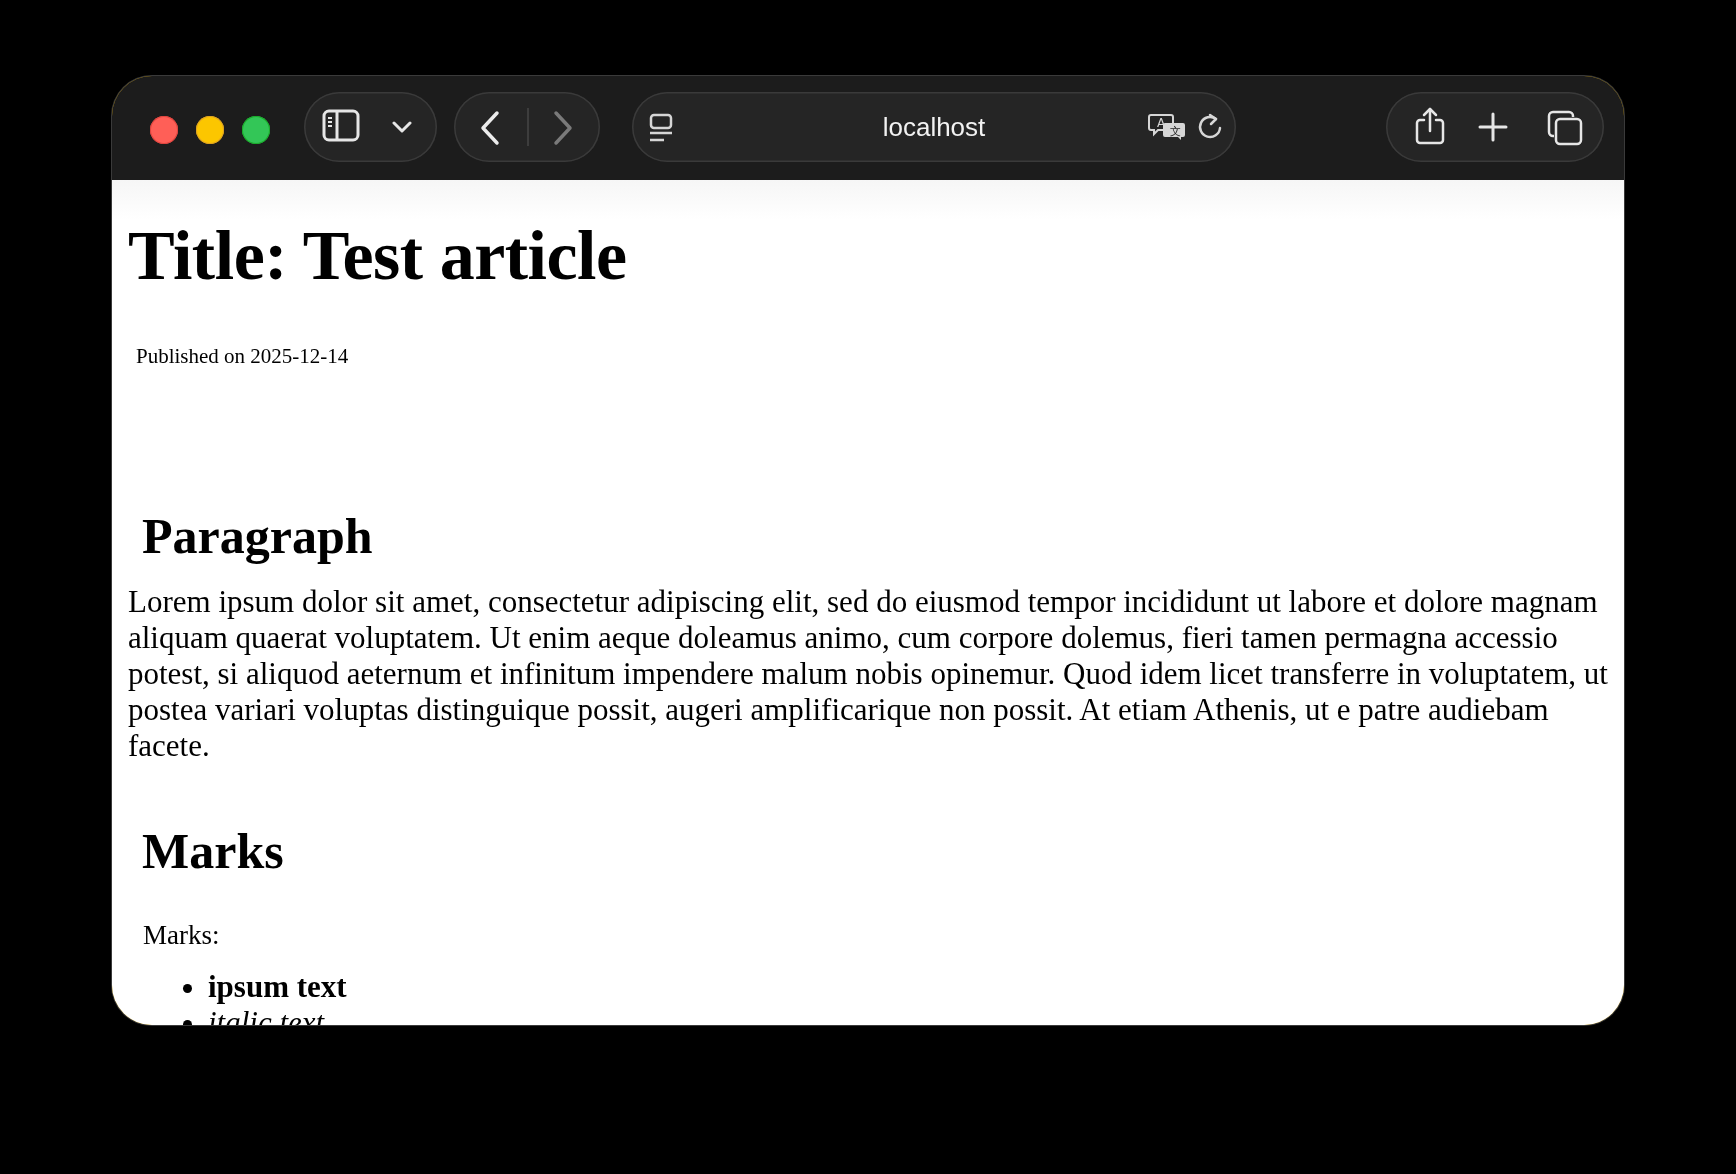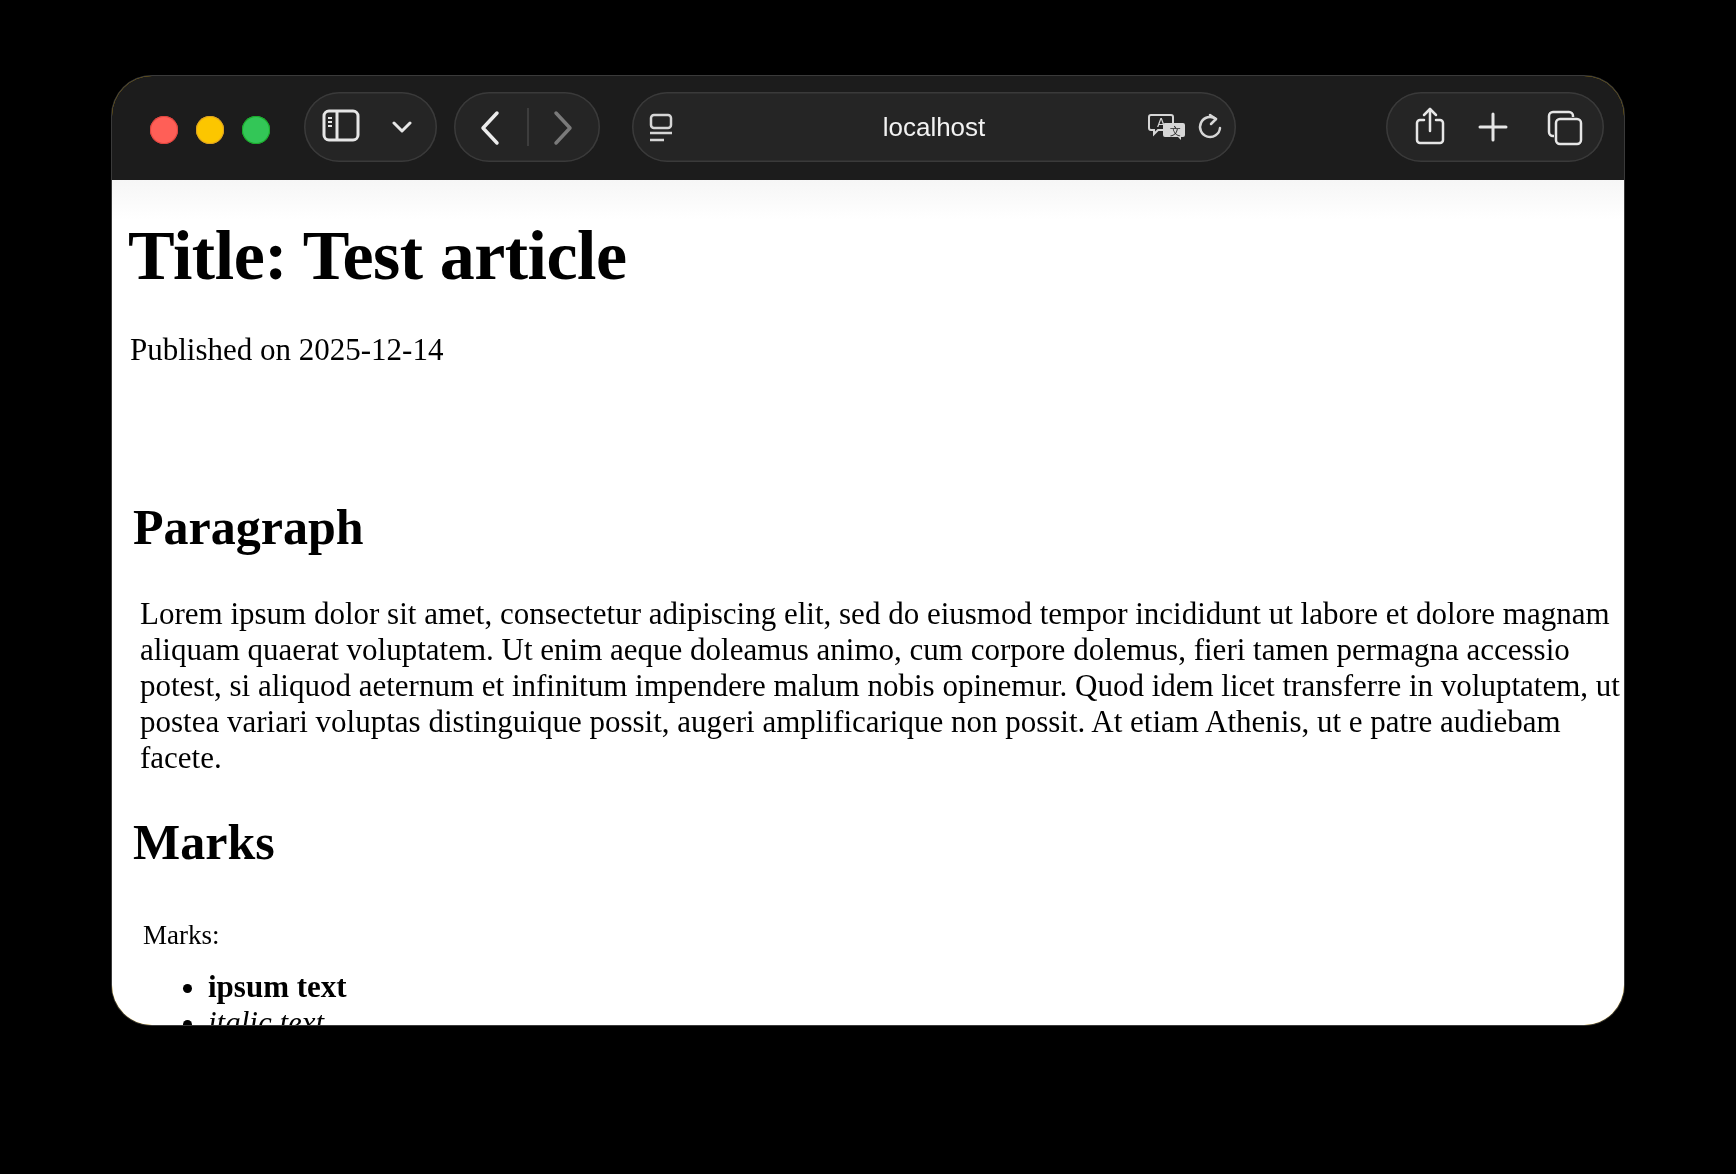--- a/index.html
+++ b/index.html
@@ -46,31 +46,31 @@
   }
   .content-fade {
     position: absolute; left: 0; right: 0; top: 0; height: 40px;
     background: linear-gradient(#f6f6f6, rgba(255,255,255,0));
   }
   h1.title {
     position: absolute; left: 16px; top: 36px; margin: 0;
     font-size: 70px; font-weight: bold; line-height: 80px; letter-spacing: -0.5px;
   }
   .published {
-    position: absolute; left: 16px; top: 150px; margin: 2px;
-    font-size: 31px; line-height: 36px;
+    position: absolute; left: 16px; top: 150px; margin: 8px;
+    font-size: 21px; line-height: 36px;
   }
   h2.section {
-    position: absolute; left: 16px; margin: 5px;
+    position: absolute; left: 16px; margin: 14px;
     font-size: 50px; font-weight: bold; line-height: 58px;
   }
   .h-paragraph { top: 313px; }
   .h-marks { top: 628px; }
   .lorem {
-    position: absolute; left: 16px; top: 404px; width: 1490px; margin: 12px;
+    position: absolute; left: 16px; top: 404px; width: 1490px; margin: 0;
     font-size: 31px; line-height: 36px;
   }
   .marks-label {
     position: absolute; left: 16px; top: 722px; margin: 15px;
     font-size: 27px; line-height: 36px;
   }
   ul.marks-list {
     position: absolute; left: 16px; top: 789px; margin: 0; padding-left: 80px;
     font-size: 31px; line-height: 36px;
   }

